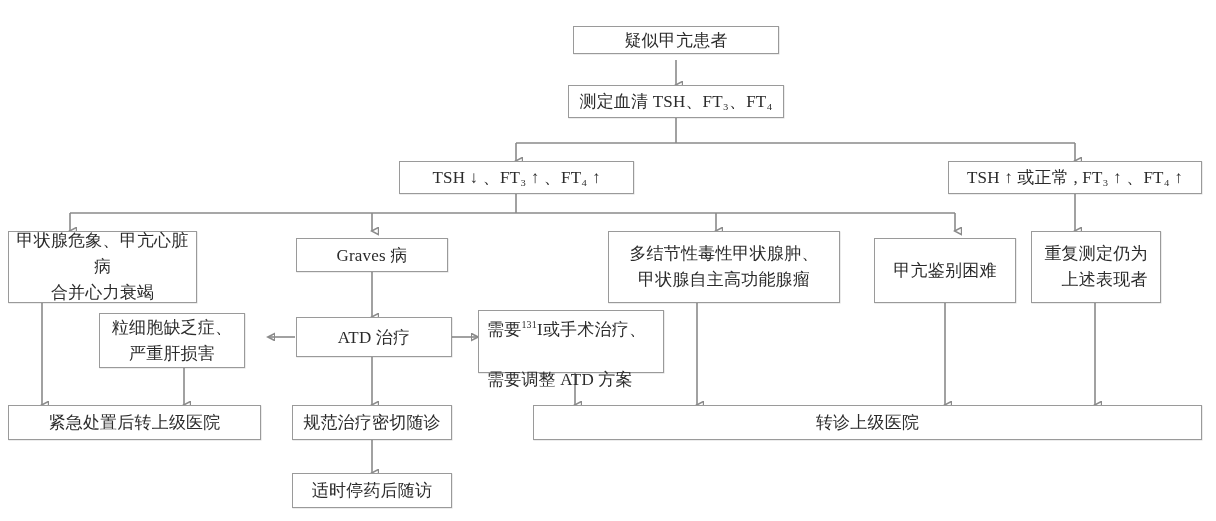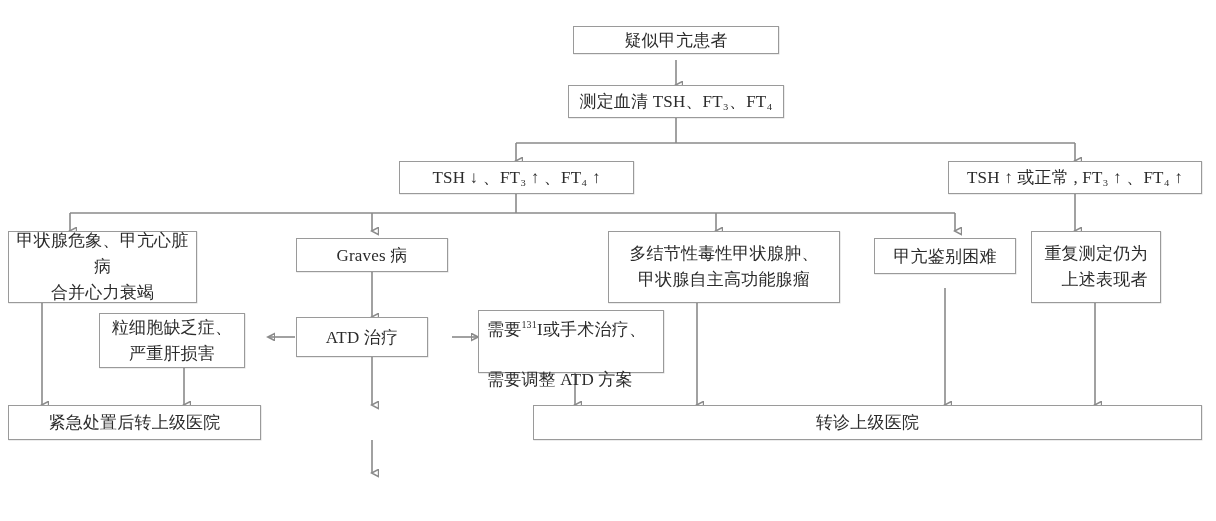--- a/index.html
+++ b/index.html
@@ -107,36 +107,38 @@
   <div class="node" style="left:948px;top:161px;width:254px;height:33px;">TSH ↑ 或正常 , FT₃ ↑ 、FT₄ ↑</div>
 
   <div class="node two-line" style="left:8px;top:231px;width:189px;height:72px;">甲状腺危象、甲亢心脏病
 合并心力衰竭</div>
 
   <div class="node" style="left:296px;top:238px;width:152px;height:34px;">Graves 病</div>
 
   <div class="node two-line" style="left:608px;top:231px;width:232px;height:72px;">多结节性毒性甲状腺肿、
 甲状腺自主高功能腺瘤</div>
 
-  <div class="node" style="left:874px;top:238px;width:142px;height:36px;">甲亢鉴别困难</div>
+  <div class="node" style="left:874px;top:238px;width:142px;height:65px;">甲亢鉴别困难</div>
 
   <div class="node two-line" style="left:1031px;top:231px;width:130px;height:72px;text-align:right;">重复测定仍为
 上述表现者</div>
 
   <div class="node two-line" style="left:99px;top:313px;width:146px;height:55px;">粒细胞缺乏症、
 严重肝损害</div>
 
-  <div class="node" style="left:296px;top:317px;width:132px;height:40px;">ATD 治疗</div>
+  <div class="node" style="left:296px;top:317px;width:156px;height:40px;">ATD 治疗</div>
 
   <div class="node left-al" style="left:478px;top:310px;width:186px;height:63px;padding-left:8px;">
     <div style="line-height:25px;">
       <span>需要</span><span class="sup">131</span><span>I或手术治疗、</span><br>
       <span>需要调整 ATD 方案</span>
     </div>
   </div>
 
   <div class="node" style="left:8px;top:405px;width:253px;height:35px;">紧急处置后转上级医院</div>
 
+  <div class="node" style="left:292px;top:405px;width:160px;height:35px;">规范治疗密切随诊</div>
 
   <div class="node" style="left:533px;top:405px;width:669px;height:35px;">转诊上级医院</div>
 
+  <div class="node" style="left:292px;top:473px;width:160px;height:35px;">适时停药后随访</div>
 
 </div>
 
 </body></html>

